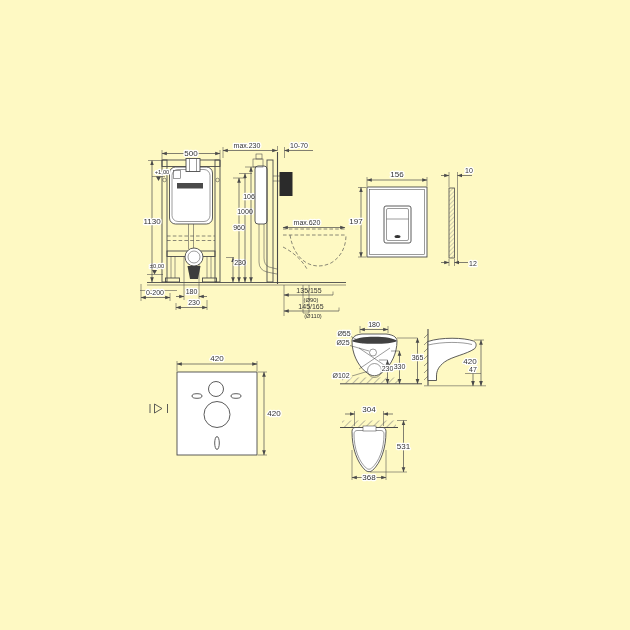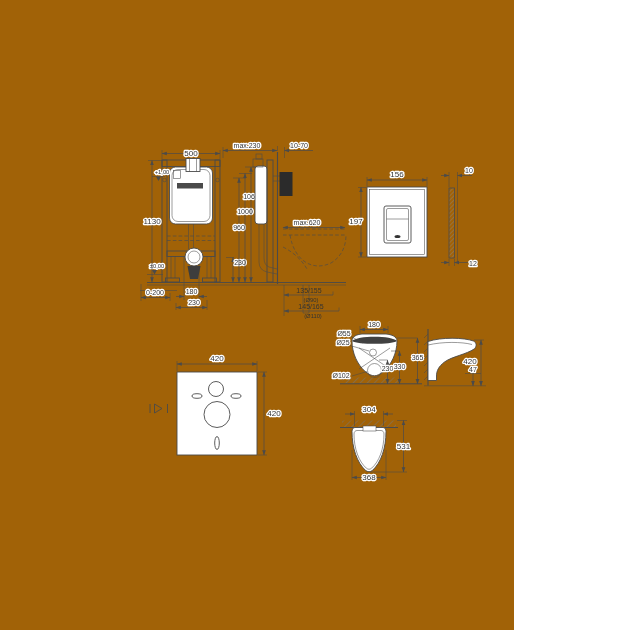--- a/index.html
+++ b/index.html
@@ -1,16 +1,16 @@
 <!DOCTYPE html>
 <html><head>
 <meta charset="utf-8">
 <style>
   html,body{margin:0;padding:0;background:#fff;}
-  .page{width:514px;height:630px;background:#a16207;position:relative;overflow:hidden;}
+  .page{width:630px;height:630px;background:#fef9c3;position:relative;overflow:hidden;}
   svg{display:block;}
   .ln{stroke:#4a4a4a;stroke-width:0.9;fill:none;}
   .lt{stroke:#4a4a4a;stroke-width:0.55;fill:none;}
   .dim{stroke:#4a4a4a;stroke-width:0.7;fill:none;}
   .dsh{stroke:#4a4a4a;stroke-width:0.65;fill:none;stroke-dasharray:3.6 2.2;}
   .fillw{fill:#ffffff;}
   .t{font-family:"Liberation Sans",sans-serif;font-size:8px;fill:#333;text-anchor:middle;}
   .t7{font-family:"Liberation Sans",sans-serif;font-size:7px;fill:#333;text-anchor:middle;}
   .t6{font-family:"Liberation Sans",sans-serif;font-size:5.8px;fill:#333;text-anchor:middle;}
   .halo{paint-order:stroke;stroke:#fff;stroke-width:2.6px;stroke-linejoin:round;}

